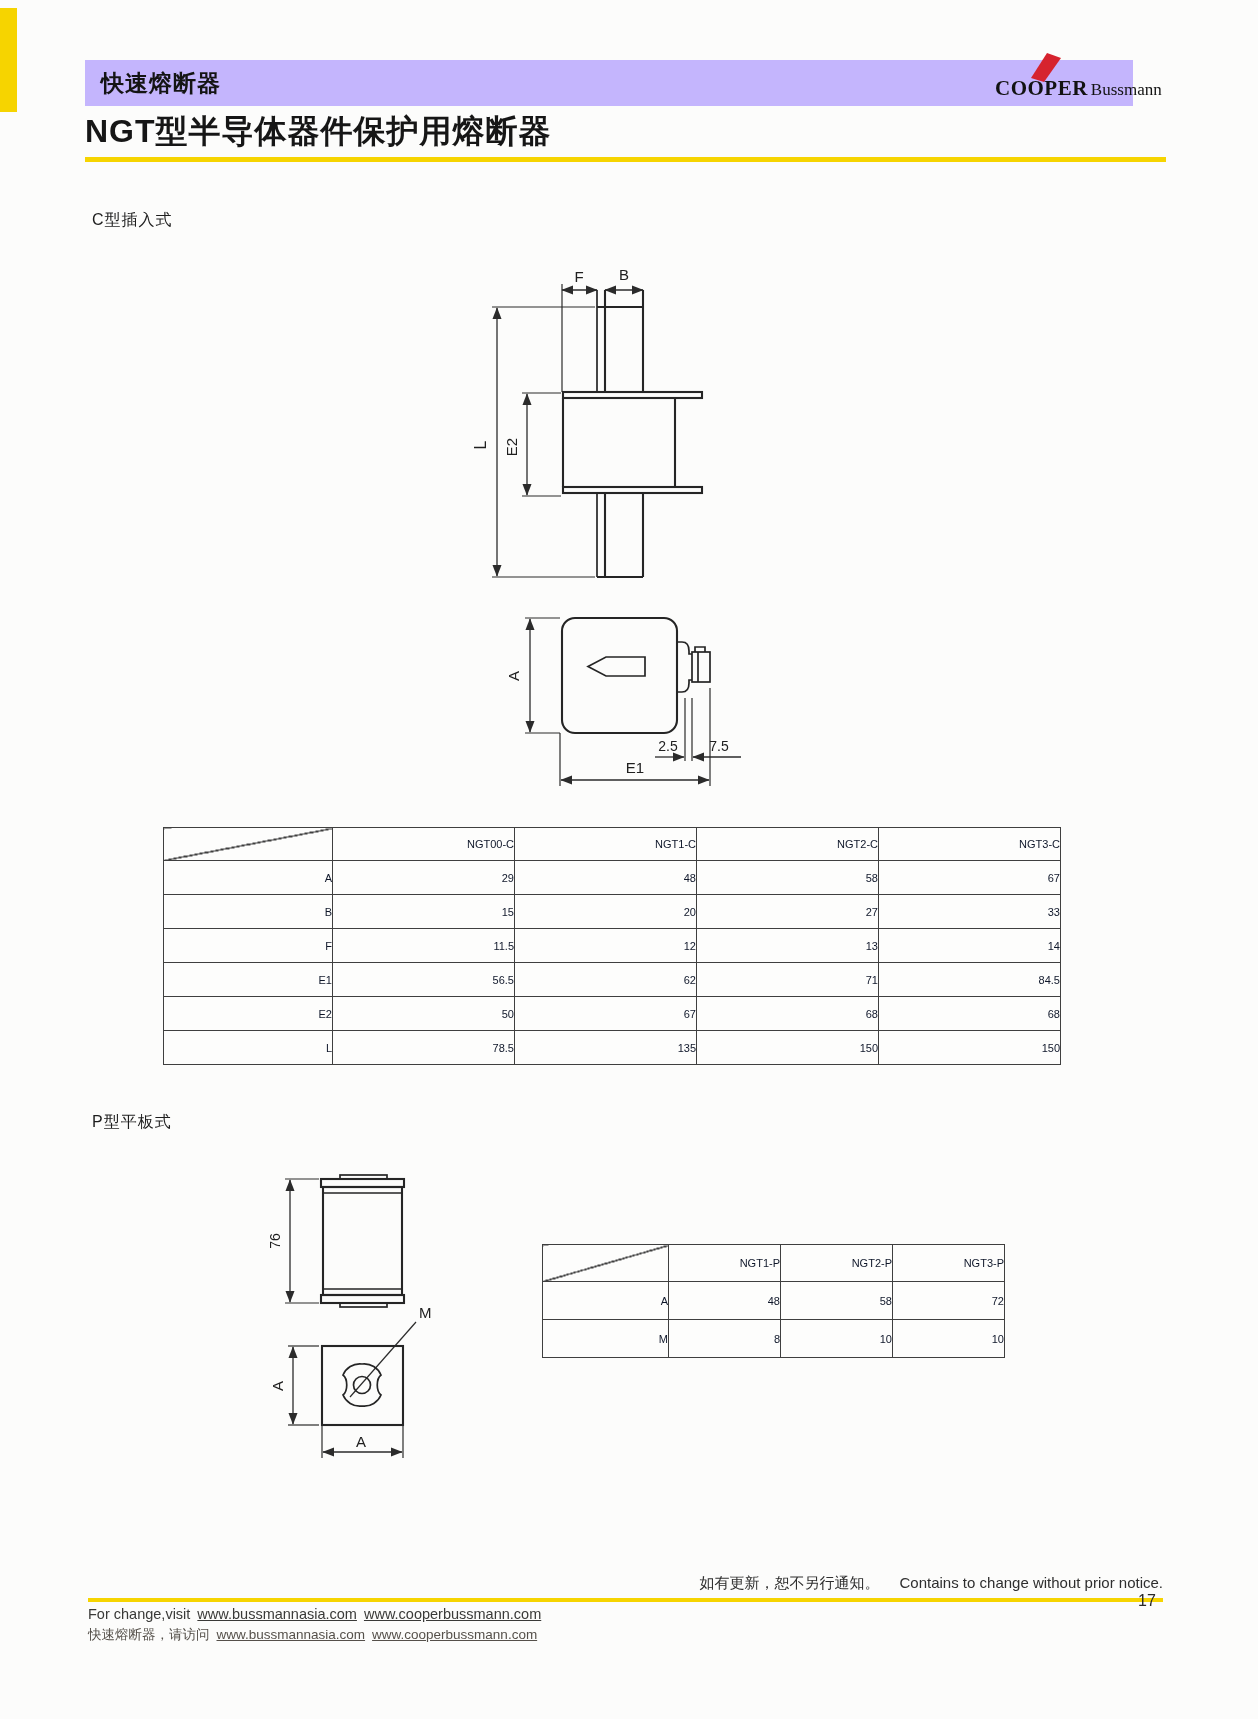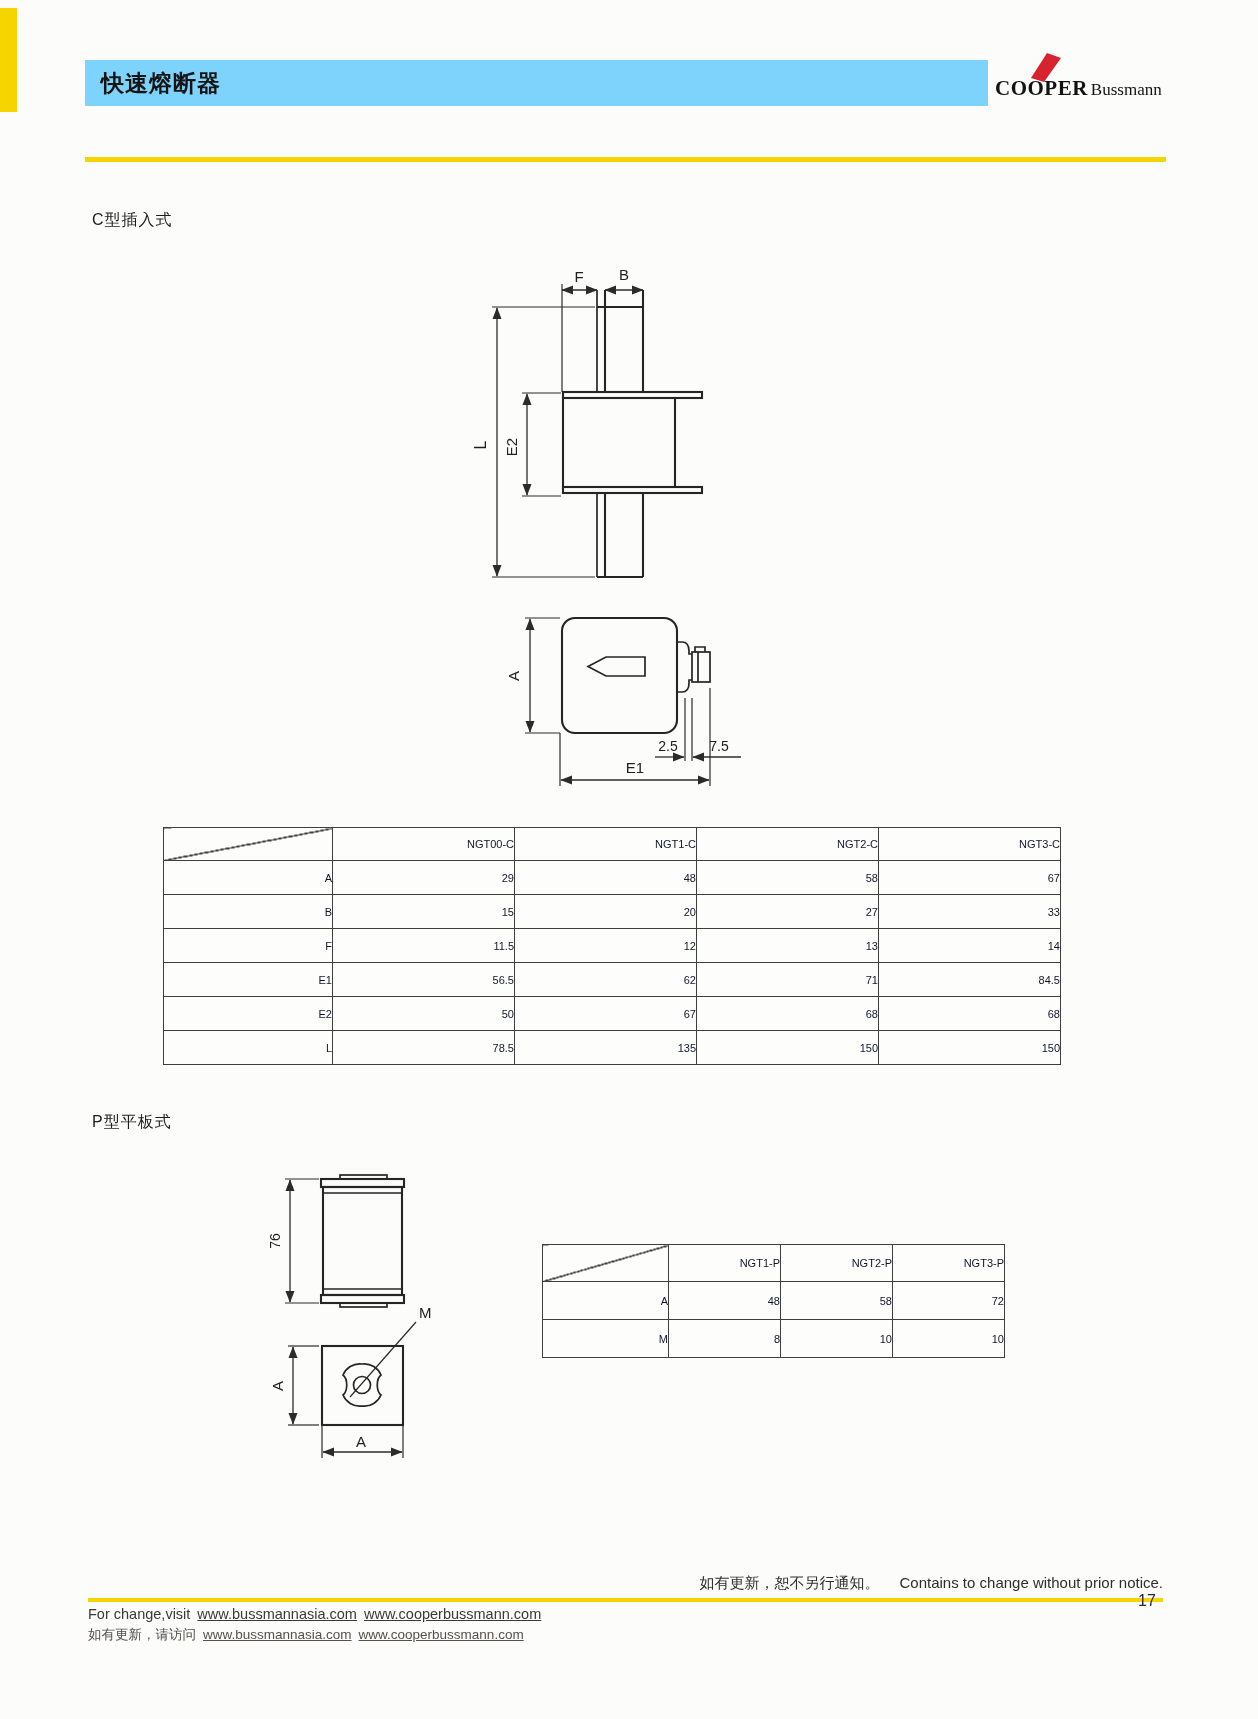--- a/index.html
+++ b/index.html
@@ -5,21 +5,21 @@
   html,body{margin:0;padding:0;background:#e8e8e6;}
   #page{
     position:relative;width:1258px;height:1719px;margin:0 auto;
     background:#fcfcfb;overflow:hidden;
     font-family:"Liberation Sans","DejaVu Sans",sans-serif;color:#1e1e1e;
   }
   .abs{position:absolute;}
 
   
   #corner-strip{left:0;top:8px;width:17px;height:104px;background:#f6d400;}
-  #header-bar{left:85px;top:60px;width:903px;height:46px;background:#7dd3fc;}
+  #header-bar{left:85px;top:60px;width:1048px;height:46px;background:#c4b5fd;}
   #header-bar .cat{position:absolute;left:16px;top:0;line-height:46px;font-size:23px;font-weight:700;color:#141414;letter-spacing:1px;}
   #logo{left:995px;top:50px;width:180px;height:52px;font-family:Liberation Serif, serif;}
   #logo .mark{position:absolute;left:30px;top:2px;}
   #logo .word{position:absolute;left:0;top:26px;white-space:nowrap;}
   #logo .cooper{font-size:21px;font-weight:700;letter-spacing:.5px;color:#121212;}
   #logo .bussmann{font-size:17px;font-weight:400;color:#121212;margin-left:3px;}
 
   
   #page-title{left:85px;top:110px;font-size:32px;font-weight:700;letter-spacing:1px;color:#161616;}
   #title-rule{left:85px;top:157px;width:1081px;height:5px;background:#f6d400;}
@@ -83,20 +83,21 @@
   </div>
   <div id="logo" class="abs">
     <svg class="mark" width="44" height="30" viewBox="0 0 44 30">
       <polygon points="6,26 22,1 36,6 19,30" fill="#d6232e"></polygon>
     </svg>
     <span class="word">
       <span class="cooper">COOPER</span><span class="bussmann">Bussmann</span>
     </span>
   </div>
 
+  <div id="page-title" class="abs">NGT型半导体器件保护用熔断器</div>
   <div id="title-rule" class="abs"></div>
 
   <div id="c-heading" class="abs section-heading">C型插入式</div>
 
   <svg class="abs" style="left:430px;top:255px;" width="310" height="335" viewBox="0 0 310 335">
 
     <line class="dim" x1="132" y1="35" x2="167" y2="35" marker-start="url(#ah)" marker-end="url(#ah)"></line>
     <line class="dim" x1="175" y1="35" x2="213" y2="35" marker-start="url(#ah)" marker-end="url(#ah)"></line>
     <line class="thin" x1="132" y1="29" x2="132" y2="137"></line>
     <text x="149" y="27" font-size="15" text-anchor="middle">F</text>
@@ -281,17 +282,17 @@
     </table>
 
   <div id="notice" class="abs">
     <span>如有更新，恕不另行通知。</span><span class="en">Contains to change without prior notice.</span>
   </div>
   <div id="footer-rule" class="abs"></div>
   <div id="footer-line-en" class="abs footer-line">
     <span>For change,visit</span><a href="#">www.bussmannasia.com</a><a href="#">www.cooperbussmann.com</a>
   </div>
   <div id="footer-line-zh" class="abs footer-line">
-    <span>如有更新，请访问</span><a href="#">www.bussmannasia.com</a><a href="#">www.cooperbussmann.com</a>
+    <span>快速熔断器，请访问</span><a href="#">www.bussmannasia.com</a><a href="#">www.cooperbussmann.com</a>
   </div>
   <div id="page-number" class="abs">17</div>
 
 </div>
 
 </body></html>

